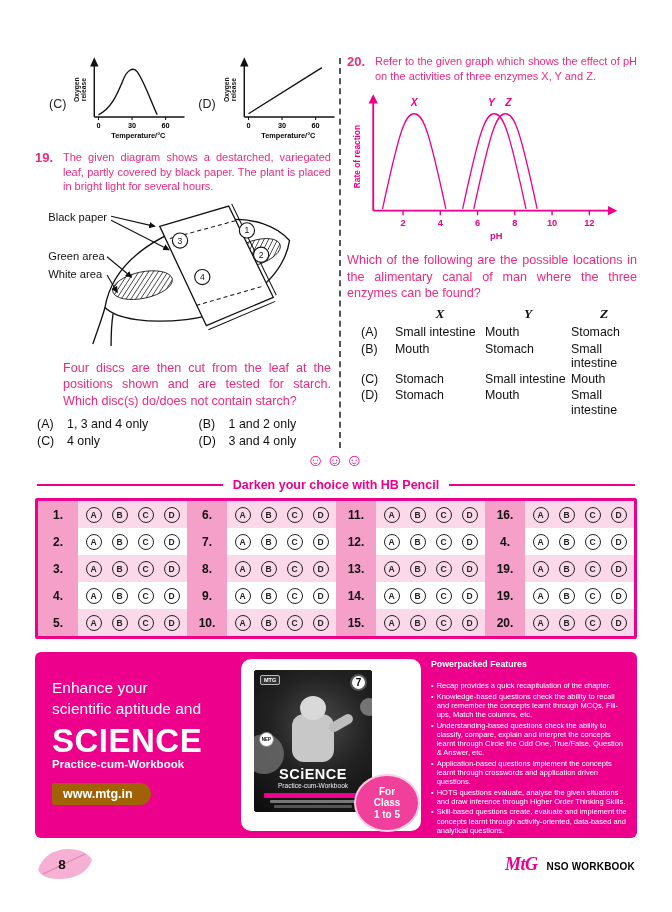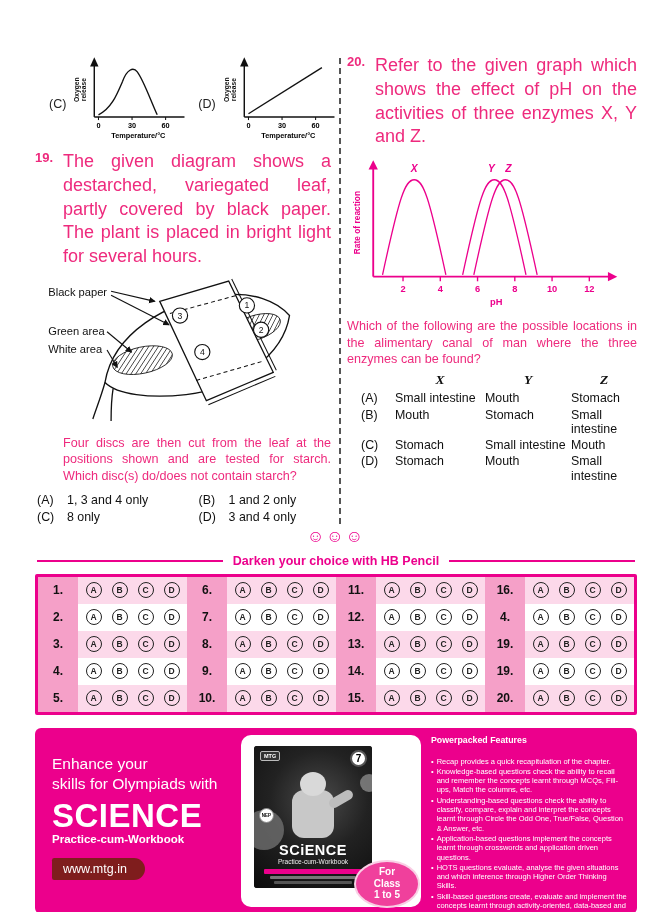--- a/index.html
+++ b/index.html
@@ -21,21 +21,21 @@
   .col-divider{flex:none;border-left:2px dashed #555;margin:4px 6px 0 8px;}
   .col-right{flex:1;min-width:0;}
 
   .graphs-row{display:flex;gap:4px;margin-left:14px;margin-bottom:10px;}
   .graph-option{display:flex;align-items:center;}
   .opt-label{font-size:12.5px;color:#222;margin-right:2px;margin-top:14px;}
   .mini-graph text{font-family:"Liberation Sans",sans-serif;}
 
   .question{display:flex;margin-bottom:6px;}
   .qnum{flex:none;width:28px;font-size:13px;font-weight:bold;color:var(--txt-pink);}
-  .qtext{flex:1;font-size:18px;line-height:1.32;color:var(--txt-pink);text-align:justify;}
+  .qtext{flex:1;font-size:11px;line-height:1.32;color:var(--txt-pink);text-align:justify;}
   .qtext2{font-size:12.6px;line-height:1.32;color:var(--txt-pink);text-align:justify;
     margin:7px 0 4px 0;}
   .indent{margin-left:28px;margin-top:8px;}
 
   .leaf-figure{margin:4px 0 0 10px;}
   .leaf-figure text{font-family:"Liberation Sans",sans-serif;}
 
   .options{display:grid;grid-template-columns:1.22fr 1fr;row-gap:3px;margin-left:2px;}
   .option{display:flex;font-size:12.4px;color:#111;}
   .option .olabel{flex:none;width:30px;}
@@ -67,22 +67,22 @@
     display:flex;align-items:center;justify-content:center;
     font-size:8.5px;font-weight:bold;color:#222;background:transparent;cursor:pointer;}
 
   
   .ad{position:relative;margin-top:13px;height:186px;background:var(--mag);
     border-radius:6px;color:#fff;}
   .ad-left{position:absolute;left:17px;top:26px;width:196px;}
   .headline{font-size:15.5px;line-height:1.34;}
   .brand{font-size:33px;font-weight:bold;letter-spacing:0.5px;margin-top:4px;line-height:1;}
   .brand-sub{font-size:11.5px;font-weight:bold;margin-top:1px;}
-  .site-badge{display:inline-block;margin-top:13px;background:#7f1d1d;color:#fff;
-    font-size:12.5px;font-weight:normal;padding:4px 18px 4px 11px;
+  .site-badge{display:inline-block;margin-top:13px;background:#a16207;color:#fff;
+    font-size:12.5px;font-weight:bold;padding:4px 18px 4px 11px;
     border-radius:3px 15px 15px 3px;cursor:pointer;}
   .ad-panel{position:absolute;left:206px;top:7px;width:180px;height:172px;
     background:#fff;border-radius:10px;}
   .book{position:absolute;left:13px;top:11px;width:118px;height:142px;
     background:#151515;border-radius:3px;overflow:hidden;}
   .book .sky{position:absolute;inset:0;
     background:radial-gradient(circle at 55% 38%, #4a4a4a 0%, #222 45%, #0c0c0c 100%);}
   .book .planet1{position:absolute;left:-10px;bottom:38px;width:40px;height:40px;
     border-radius:50%;background:#6f6f6f;opacity:.8;}
   .book .planet2{position:absolute;right:-6px;top:28px;width:18px;height:18px;
@@ -104,21 +104,21 @@
   .book .btitle{position:absolute;left:0;right:0;top:96px;text-align:center;
     font-size:14.5px;font-weight:bold;color:#fff;letter-spacing:0.5px;}
   .book .bsub{position:absolute;left:0;right:0;top:112px;text-align:center;
     font-size:6.6px;color:#eee;}
   .book .band1{position:absolute;left:10px;right:10px;top:123px;height:5px;
     background:var(--mag);border-radius:1px;}
   .book .band2{position:absolute;left:16px;right:16px;top:130px;height:3px;
     background:#777;border-radius:1px;}
   .book .band3{position:absolute;left:20px;right:20px;top:135px;height:3px;
     background:#555;border-radius:1px;}
-  .class-badge{position:absolute;right:3px;bottom:1px;width:62px;height:44px;
+  .class-badge{position:absolute;right:3px;bottom:1px;width:62px;height:54px;
     border-radius:50%;background:var(--badge-pink);color:#fff;display:flex;
     flex-direction:column;align-items:center;justify-content:center;
     font-size:10px;font-weight:bold;line-height:1.18;box-shadow:0 0 0 2px #f9cfe5;}
   .ad-right{position:absolute;left:396px;right:9px;top:7px;}
   .features-title{font-size:8.8px;font-weight:bold;margin-bottom:12px;}
   .feature{display:flex;gap:3px;font-size:7.5px;line-height:1.24;margin-bottom:1px;}
   .feature .bullet{flex:none;}
 
   
   .footer{display:flex;justify-content:space-between;align-items:center;margin-top:8px;}
@@ -229,21 +229,21 @@
           <div class="option">
             <span class="olabel">(A)</span>
             <span>1, 3 and 4 only</span>
           </div>
           <div class="option">
             <span class="olabel">(B)</span>
             <span>1 and 2 only</span>
           </div>
           <div class="option">
             <span class="olabel">(C)</span>
-            <span>8 only</span>
+            <span>4 only</span>
           </div>
           <div class="option">
             <span class="olabel">(D)</span>
             <span>3 and 4 only</span>
           </div>
         </div>
     </div>
 
     <div class="col-divider"></div>
 
@@ -456,21 +456,21 @@
         <span class="bubble">B</span>
         <span class="bubble">C</span>
         <span class="bubble">D</span>
       </div>
     </div>
 
   <div class="ad">
     <div class="ad-left">
       <div class="headline">
         <div>Enhance your</div>
-        <div>skills for Olympiads with</div>
+        <div>scientific aptitude and</div>
       </div>
       <div class="brand">SCIENCE</div>
       <div class="brand-sub">Practice-cum-Workbook</div>
       <div class="site-badge">www.mtg.in</div>
     </div>
 
     <div class="ad-panel">
       <div class="book">
         <div class="sky"></div>
         <div class="planet1"></div>
@@ -508,21 +508,21 @@
           <div class="feature">
             <span class="bullet">•</span>
             <span>Understanding-based questions check the ability to classify, compare, explain and interpret the concepts learnt through Circle the Odd One, True/False, Question &amp; Answer, etc.</span>
           </div>
           <div class="feature">
             <span class="bullet">•</span>
             <span>Application-based questions implement the concepts learnt through crosswords and application driven questions.</span>
           </div>
           <div class="feature">
             <span class="bullet">•</span>
-            <span>HOTS questions evaluate, analyse the given situations and which inference through Higher Order Thinking Skills.</span>
+            <span>HOTS questions evaluate, analyse the given situations and draw inference through Higher Order Thinking Skills.</span>
           </div>
           <div class="feature">
             <span class="bullet">•</span>
             <span>Skill-based questions create, evaluate and implement the concepts learnt through activity-oriented, data-based and analytical questions.</span>
           </div>
         </div>
     </div>
   </div>
 
   <div class="footer">

